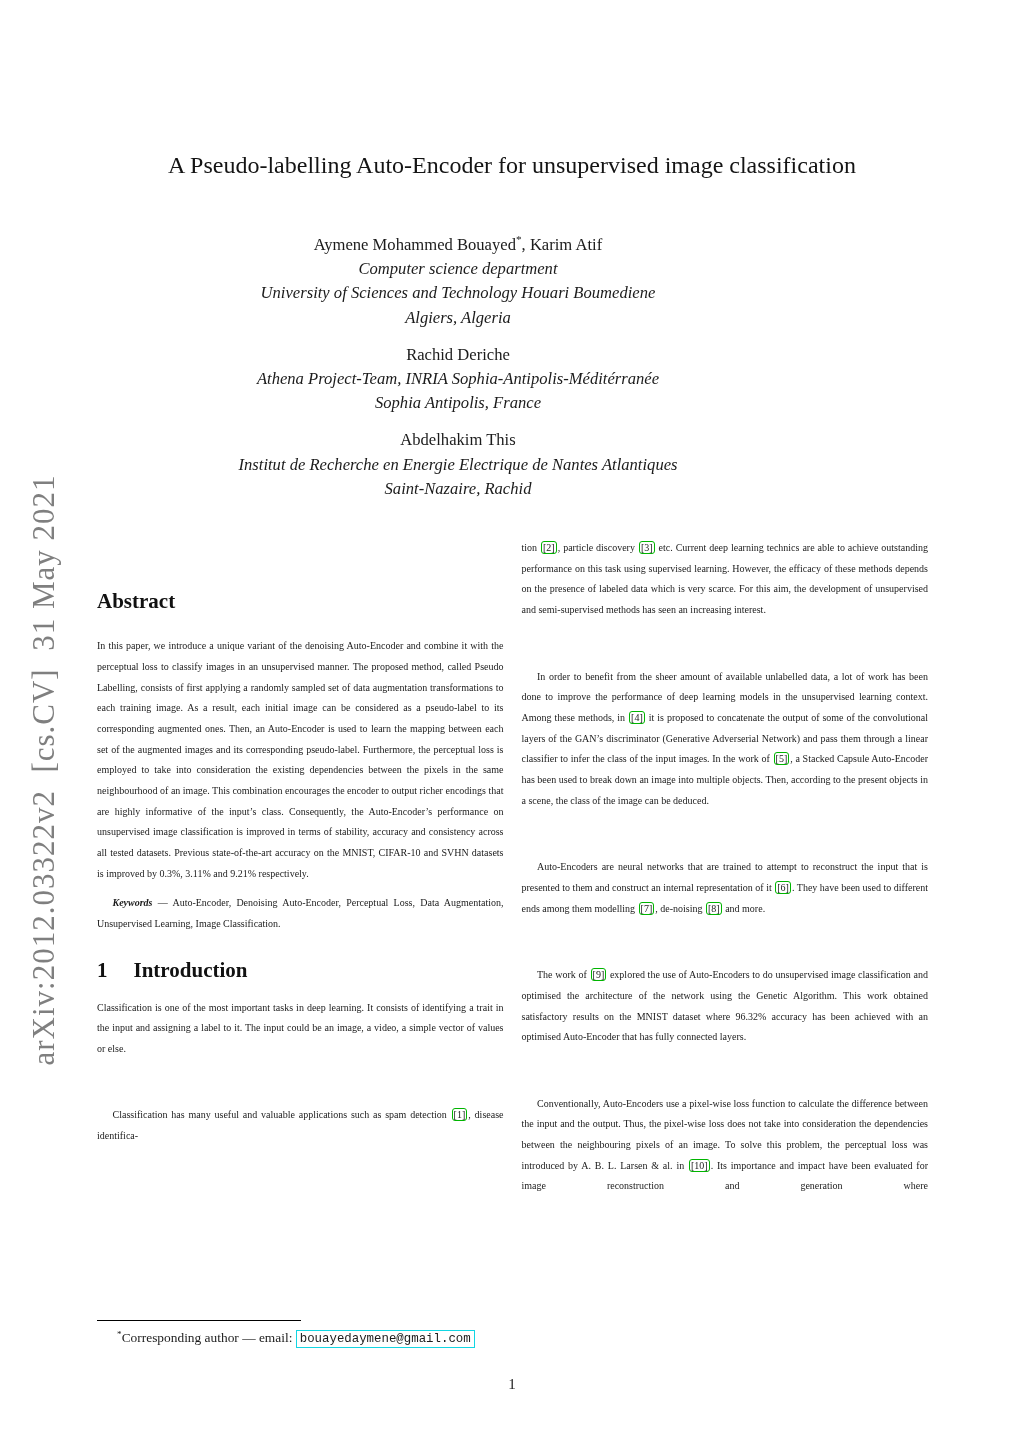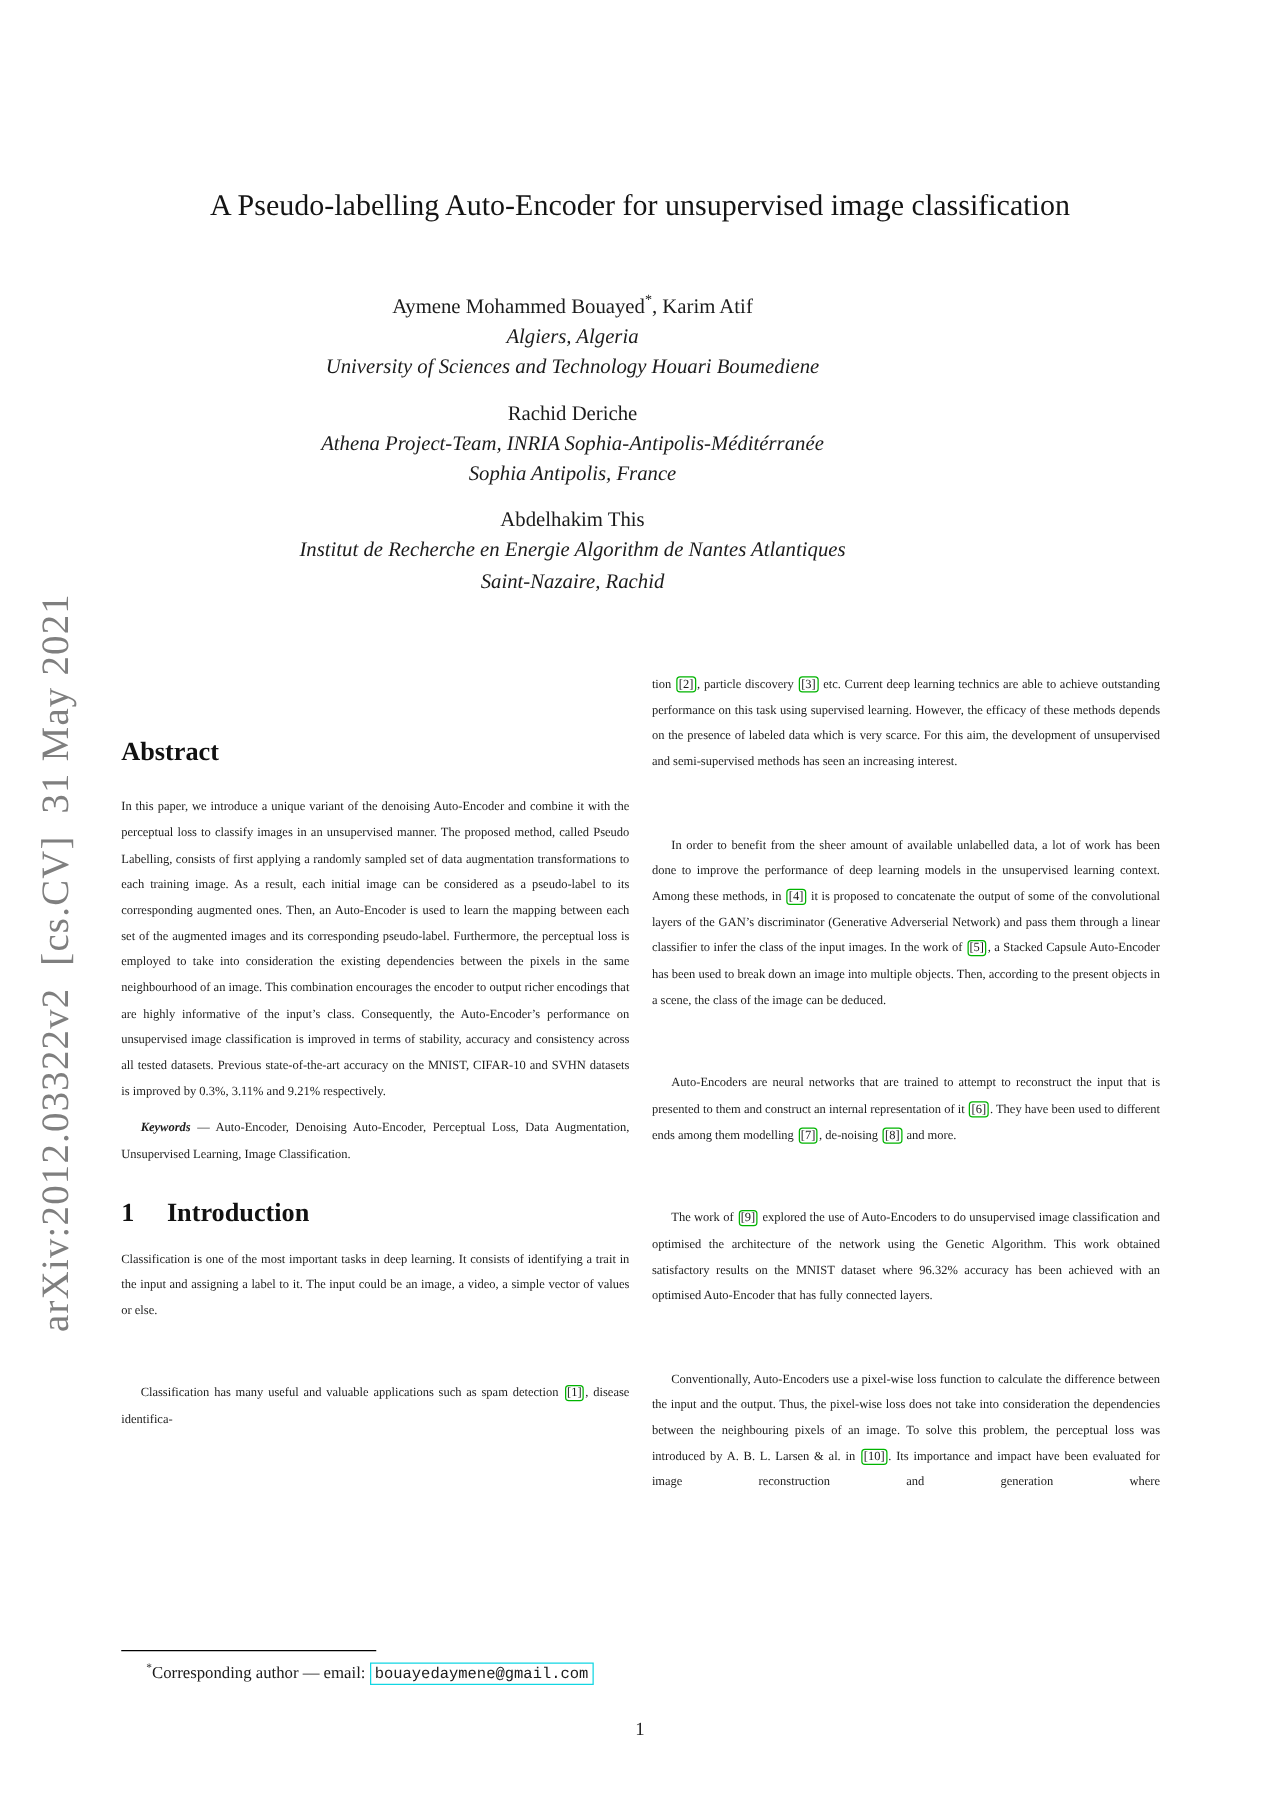--- a/index.html
+++ b/index.html
@@ -82,31 +82,32 @@
 
 <div class="page">
 
   <div class="arxiv-watermark">arXiv:2012.03322v2  [cs.CV]  31 May 2021</div>
 
   <div class="paper-title">A Pseudo-labelling Auto-Encoder for unsupervised image classification</div>
 
   <div class="authors">
     <div class="author-block">
       <div class="author-names">Aymene Mohammed Bouayed<sup>*</sup>, Karim Atif</div>
+      <div class="author-affil">Computer science department</div>
+      <div class="author-affil">University of Sciences and Technology Houari Boumediene</div>
       <div class="author-affil">Algiers, Algeria</div>
-      <div class="author-affil">University of Sciences and Technology Houari Boumediene</div>
     </div>
     <div class="author-block">
       <div class="author-names">Rachid Deriche</div>
       <div class="author-affil">Athena Project-Team, INRIA Sophia-Antipolis-Méditérranée</div>
       <div class="author-affil">Sophia Antipolis, France</div>
     </div>
     <div class="author-block">
       <div class="author-names">Abdelhakim This</div>
-      <div class="author-affil">Institut de Recherche en Energie Algorithm de Nantes Atlantiques</div>
+      <div class="author-affil">Institut de Recherche en Energie Electrique de Nantes Atlantiques</div>
       <div class="author-affil">Saint-Nazaire, Rachid</div>
     </div>
   </div>
 
   <div class="columns">
 
     <div class="col">
       <h2 class="abstract-heading">Abstract</h2>
       <p class="body-text">In this paper, we introduce a unique variant of the denoising Auto-Encoder and combine it with the perceptual loss to classify images in an unsupervised manner. The proposed method, called Pseudo Labelling, consists of first applying a randomly sampled set of data augmentation transformations to each training image. As a result, each initial image can be considered as a pseudo-label to its corresponding augmented ones. Then, an Auto-Encoder is used to learn the mapping between each set of the augmented images and its corresponding pseudo-label. Furthermore, the perceptual loss is employed to take into consideration the existing dependencies between the pixels in the same neighbourhood of an image. This combination encourages the encoder to output richer encodings that are highly informative of the input’s class. Consequently, the Auto-Encoder’s performance on unsupervised image classification is improved in terms of stability, accuracy and consistency across all tested datasets. Previous state-of-the-art accuracy on the MNIST, CIFAR-10 and SVHN datasets is improved by 0.3%, 3.11% and 9.21% respectively.</p>
 

